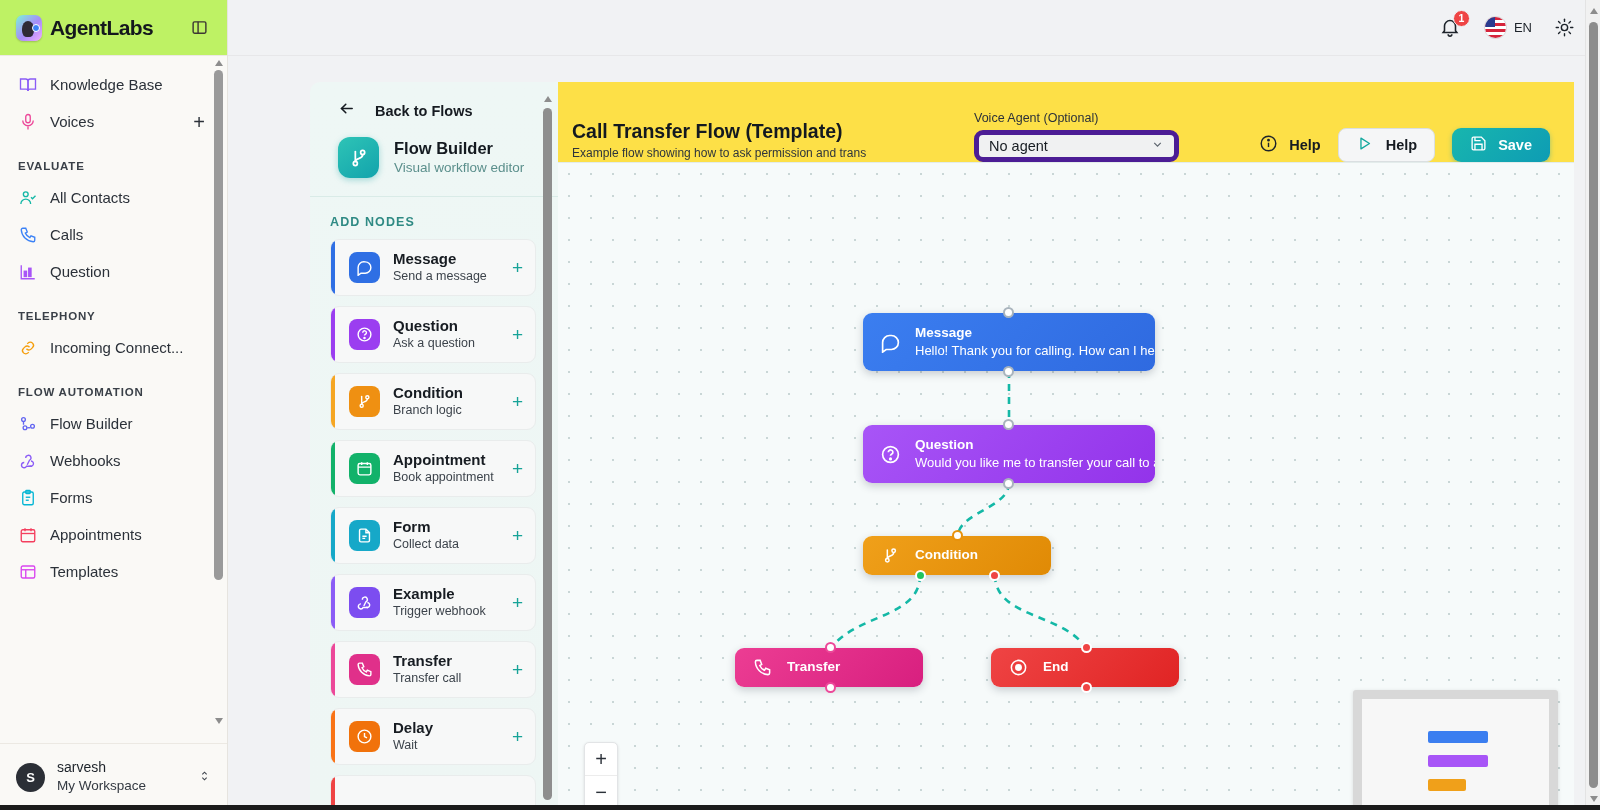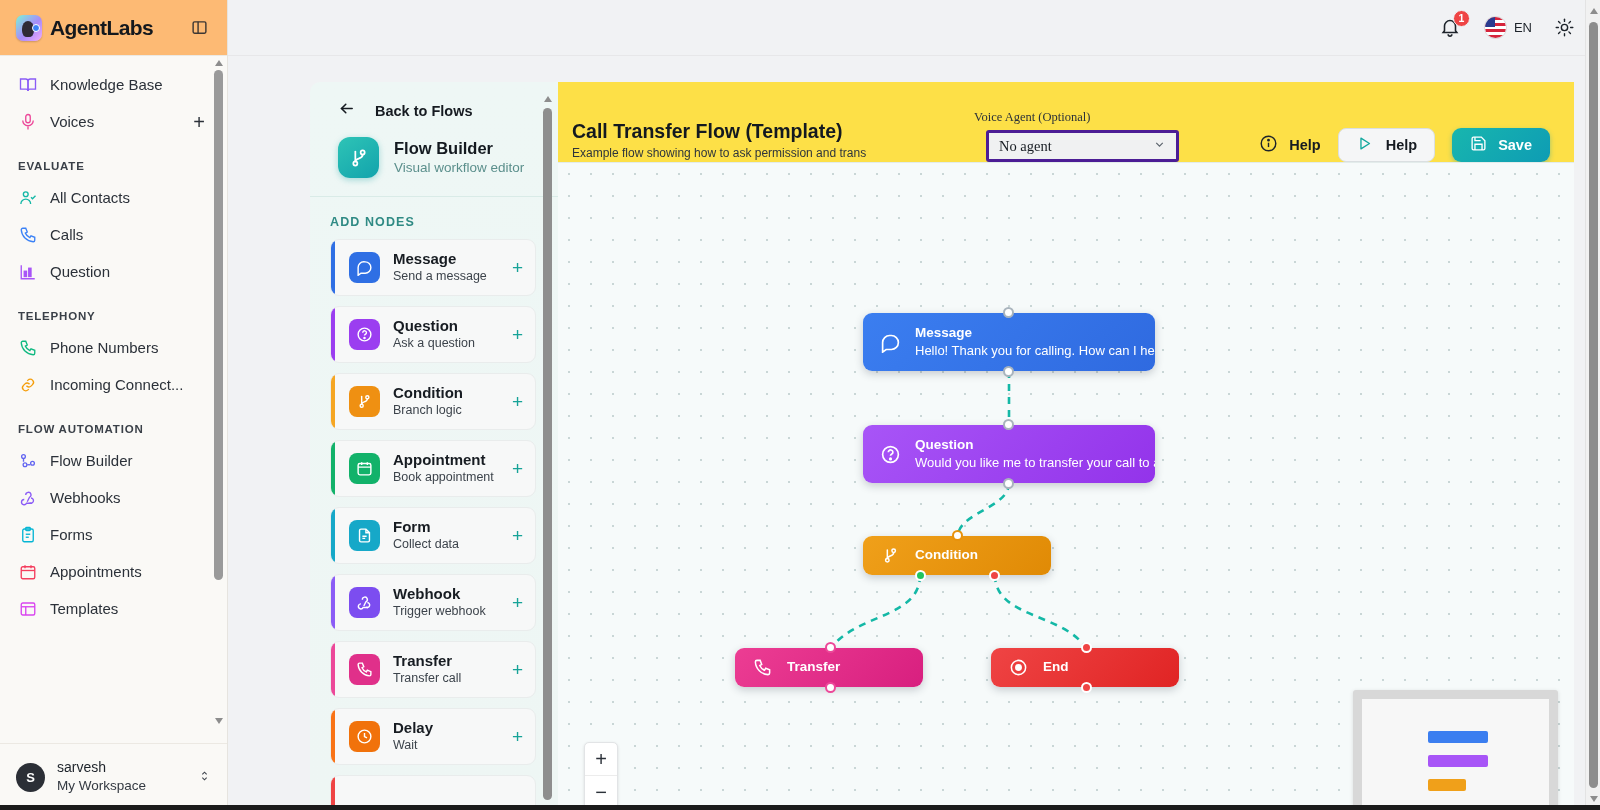--- a/index.html
+++ b/index.html
@@ -17,21 +17,21 @@
     width: 228px; height: 810px;
     background: #faf9f6;
     border-right: 1px solid #e6e4df;
     display: flex; flex-direction: column;
     position: relative; flex: 0 0 228px;
   }
   .brand-row {
     height: 56px; display: flex; align-items: center;
     padding: 0 16px; gap: 8px;
     border-bottom: 1px solid #ece9e3;
-    background: #fdba74;
+    background: #bef264;
   }
   .brand-logo {
     width: 26px; height: 26px; border-radius: 7px;
     background: linear-gradient(135deg,#7cf3d6 0%,#a78bfa 55%,#f0abfc 100%);
     position: relative; flex: 0 0 26px;
     box-shadow: 0 1px 2px rgba(0,0,0,.2);
     overflow: hidden;
   }
   .brand-logo::before {
     content:""; position:absolute; left:6px; top:6px; width:12px; height:16px;
@@ -194,26 +194,26 @@
     min-width: 0;
   }
   .flow-header {
     height: 80px; background: #fde047;
     display: flex; align-items: flex-end; padding: 0 24px 0 14px;
     gap: 4px; position: relative;
   }
   .fh-titleblock { width: 390px; flex: 0 0 390px; overflow: hidden; }
   .fh-title { font-size: 19.5px; font-weight: bold; color: #131920; line-height: 1.3; }
   .fh-sub { font-size: 12px; color: #2d343c; line-height: 1.45; white-space: nowrap; }
-  .agent-block { margin-left: 8px; width: 205px; flex: 0 0 205px; font-family: Liberation Serif, serif; }
+  .agent-block { margin-left: 8px; width: 205px; flex: 0 0 205px; }
   .agent-label { font-size: 12.5px; color: #2b3139; margin-bottom: 5px; }
   .agent-select {
-    height: 32px; background: #f0f1f2; border: 3px solid #4c1d95;
-    border-radius: 3px; display: flex; align-items: center;
-    padding: 0 10px; font-size: 14.5px; color: #171c22; cursor: pointer; margin-left: 12px;
+    height: 32px; background: #f0f1f2; border: 5px solid #4c1d95;
+    border-radius: 9px; display: flex; align-items: center;
+    padding: 0 10px; font-size: 14.5px; color: #171c22; cursor: pointer;
   }
   .agent-select .chev { margin-left: auto; color:#5d656e; font-size: 12px; }
   .fh-actions { margin-left: auto; display: flex; align-items: center; gap: 17px; }
   .help-btn { display: flex; align-items: center; gap: 11px; cursor: pointer; }
   .help-label { font-size: 14.5px; font-weight: bold; color: #161b21; }
   .test-btn {
     display: flex; align-items: center; gap: 13px; cursor: pointer;
     border: 1px solid #dadfe1; background: #f5f6f7; border-radius: 8px;
     height: 34px; padding: 0 17px;
   }
@@ -355,28 +355,20 @@
           <svg width="18" height="18" viewBox="0 0 24 24" fill="none" stroke="#a855f7" stroke-width="1.8">
             <path d="M3 3v18h18"></path>
               <rect x="7" y="11" width="3" height="7" fill="#a855f7"></rect>
               <rect x="13" y="7" width="3" height="11" fill="#a855f7"></rect>
           </svg>
         </span>
         <span>Question</span>
       </div>
 
       <div class="nav-section">TELEPHONY</div>
-      <div class="nav-item">
-        <span class="ico">
-          <svg width="18" height="18" viewBox="0 0 24 24" fill="none" stroke="#10b981" stroke-width="1.8">
-            <path d="M5 3h4l2 5-2.5 1.5a12 12 0 006 6L16 13l5 2v4a2 2 0 01-2 2A17 17 0 013 5a2 2 0 012-2z"></path>
-          </svg>
-        </span>
-        <span>Phone Numbers</span>
-      </div>
       <div class="nav-item">
         <span class="ico">
           <svg width="18" height="18" viewBox="0 0 24 24" fill="none" stroke="#f59e0b" stroke-width="1.8">
             <path d="M10 13a4 4 0 006 .5l2-2a4 4 0 00-6-6l-1 1"></path>
               <path d="M14 11a4 4 0 00-6-.5l-2 2a4 4 0 006 6l1-1"></path>
           </svg>
         </span>
         <span>Incoming Connect...</span>
       </div>
 
@@ -609,21 +601,21 @@
           <div class="node-card">
             <div class="accent" style="background:#8b5cf6"></div>
             <div class="nc-icon" style="background:#7c4df0">
               <svg width="17" height="17" viewBox="0 0 24 24" fill="none" stroke="#fff" stroke-width="2">
                   <path d="M9 8a3.5 3.5 0 115 3l-3 6"></path>
                   <path d="M7 14a3.5 3.5 0 103 5h7"></path>
                   <path d="M16 12a3.5 3.5 0 11-2 6.5"></path>
                 </svg>
             </div>
             <div>
-              <div class="nc-title">Webhook</div>
+              <div class="nc-title">Example</div>
               <div class="nc-sub">Trigger webhook</div>
             </div>
             <div class="nc-plus">+</div>
           </div>
 
           <div class="node-card">
             <div class="accent" style="background:#ec4899"></div>
             <div class="nc-icon" style="background:#e0308a">
               <svg width="17" height="17" viewBox="0 0 24 24" fill="none" stroke="#fff" stroke-width="2">
                   <path d="M5 3h4l2 5-2.5 1.5a12 12 0 006 6L16 13l5 2v4a2 2 0 01-2 2A17 17 0 013 5a2 2 0 012-2z"></path>

